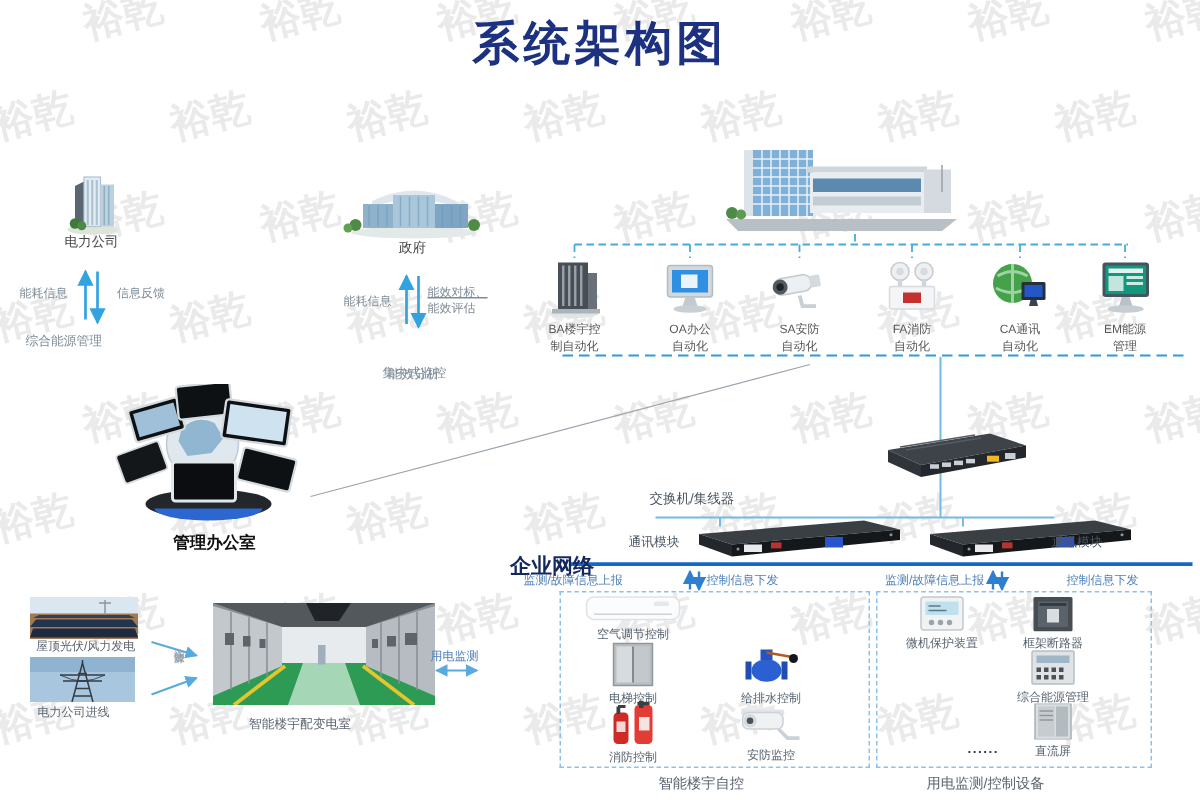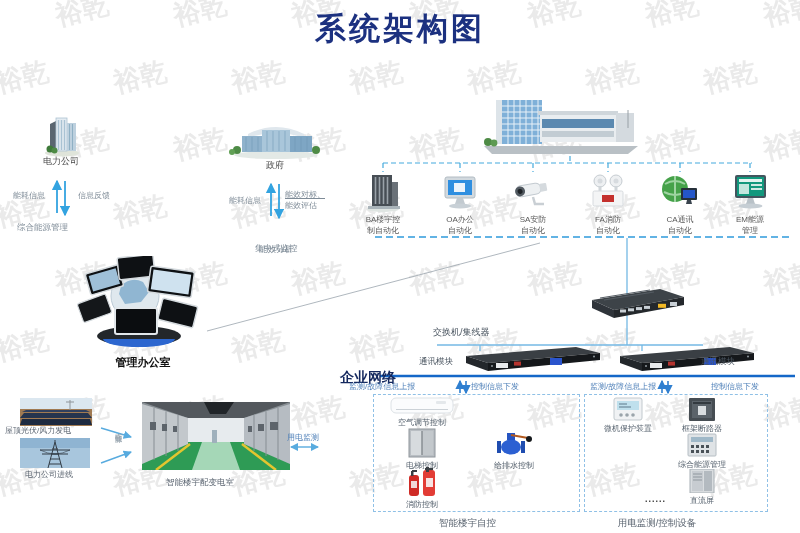--- a/index.html
+++ b/index.html
@@ -392,21 +392,21 @@
 
   <svg class="icon" style="left:20px;top:398px;" width="72" height="28" viewBox="0 0 72 28">
     <rect width="72" height="12" fill="#dbe7f0"></rect>
     <rect y="11" width="72" height="17" fill="#a07a52"></rect>
     <polygon points="2,14 70,14 66,12 6,12" fill="#30405e"></polygon>
     <polygon points="0,20 72,20 68,15 4,15" fill="#25344e"></polygon>
     <polygon points="0,27 72,27 70,21 2,21" fill="#1d2a40"></polygon>
     <line x1="50" y1="2" x2="50" y2="12" stroke="#8f959a"></line>
     <line x1="46" y1="4" x2="54" y2="4" stroke="#8f959a"></line>
   </svg>
-  <div class="lbl gray" style="left:5px;top:426px;">屋顶光伏/风力发电</div>
+  <div class="lbl gray" style="left:24px;top:426px;">屋顶光伏/风力发电</div>
 
   <svg class="icon" style="left:20px;top:438px;" width="70" height="30" viewBox="0 0 70 30">
     <rect width="70" height="30" fill="#a8c6dd"></rect>
     <rect width="70" height="10" fill="#8fb4d2"></rect>
     <g stroke="#333d46" stroke-width="1" fill="none">
       <path d="M28,30 L35,4 L42,30"></path>
       <path d="M29,26 h12 M30,21 h10 M31,16 h8 M32,11 h6"></path>
       <path d="M20,12 h30 M22,16 h26"></path>
       <path d="M35,4 v-2"></path>
       <path d="M20,12 q8,4 15,4 M50,12 q-8,4 -15,4" stroke-width="0.6"></path>
@@ -479,20 +479,30 @@
       <path d="M9,4 h5" stroke="#3a3f44" stroke-width="2"></path>
       <rect x="8" y="4" width="2.5" height="5" fill="#3a3f44"></rect>
       <rect x="8" y="14" width="6" height="7" fill="#f1d9d8"></rect>
       <rect x="20" y="3" width="12" height="26" rx="3" fill="#e23c35"></rect>
       <path d="M22,2 h8" stroke="#3a3f44" stroke-width="2.2"></path>
       <rect x="23" y="0" width="3" height="5" fill="#3a3f44"></rect>
       <rect x="23" y="11" width="7" height="9" fill="#f6e3e2"></rect>
     </svg>
     <span class="cap">消防控制</span>
   </div>
+  <div class="cell" style="left:470px;top:468px;width:88px;">
+    <svg width="42" height="28" viewBox="0 0 42 28">
+      <rect x="1" y="5" width="29" height="4" rx="2" fill="#e0e4e8"></rect>
+      <rect x="2" y="7" width="27" height="11" rx="4" fill="#eff1f3" stroke="#ccd2d7"></rect>
+      <circle cx="7" cy="12.5" r="4.5" fill="#d6dbdf"></circle>
+        <circle cx="7" cy="12.5" r="2.2" fill="#4a5055"></circle>
+      <path d="M26,18 l6,6 h8" fill="none" stroke="#ccd2d7" stroke-width="2.5"></path>
+    </svg>
+    <span class="cap">安防监控</span>
+  </div>
   <div class="lbl gray center" style="left:400px;top:517px;width:135px;font-size:9.5px;">智能楼宇自控</div>
 
   <div class="dashed-box" style="left:584px;top:394px;width:182px;height:116px;"></div>
 
   <div class="cell" style="left:590px;top:397px;width:76px;">
     <svg width="32" height="24" viewBox="0 0 32 24">
       <rect x="2" y="1" width="28" height="22" rx="2" fill="#f0f2f4" stroke="#c2c9ce"></rect>
       <rect x="5" y="4" width="22" height="9" fill="#bfe0ed"></rect>
       <path d="M7,7 h8 M7,10 h12" stroke="#5c788a" stroke-width="1"></path>
       <circle cx="9" cy="18" r="1.8" fill="#9aa4ab"></circle>

